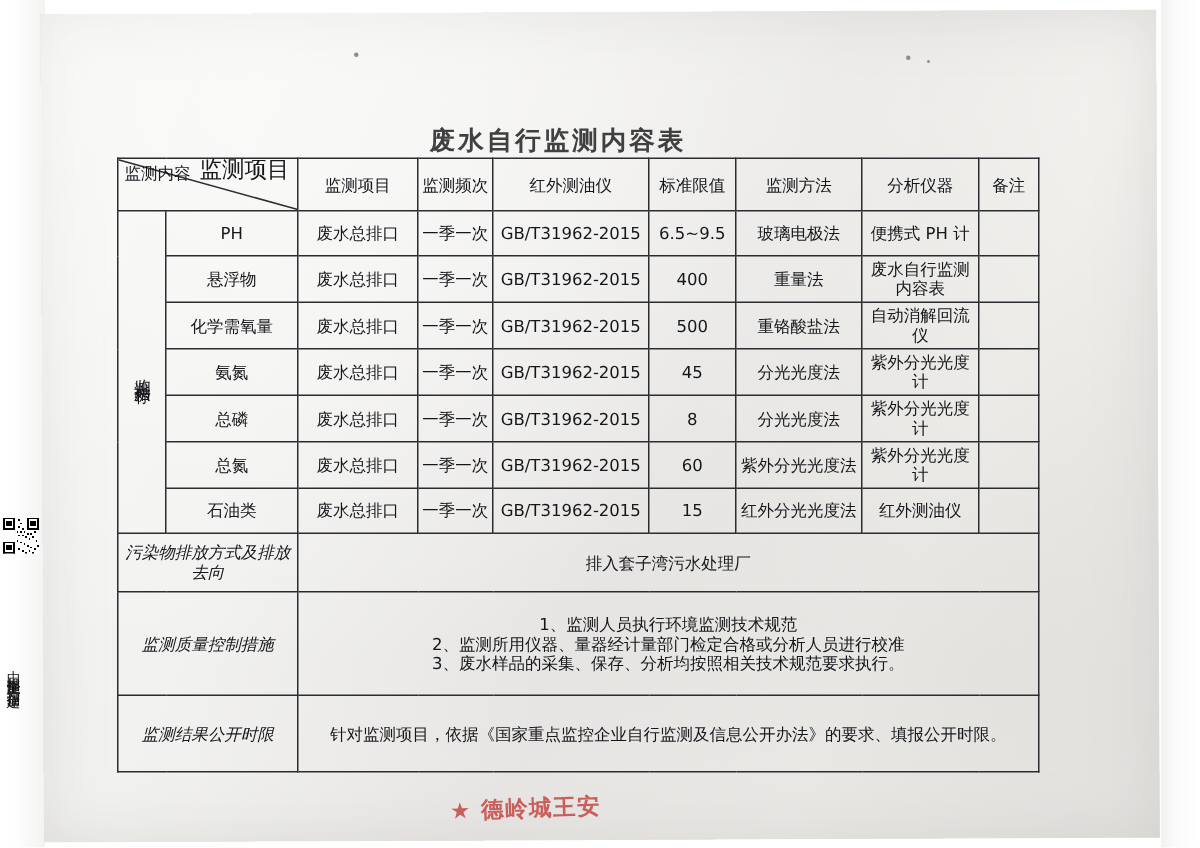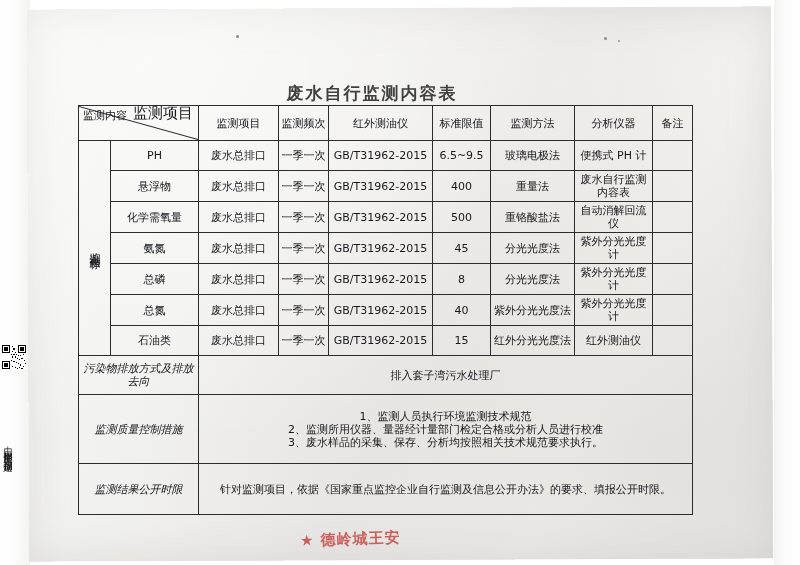--- a/index.html
+++ b/index.html
@@ -353,21 +353,21 @@
           <td>8</td>
           <td>分光光度法</td>
           <td class="two-line">紫外分光光度计</td>
           <td></td>
         </tr>
         <tr class="row-h">
           <td>总氮</td>
           <td>废水总排口</td>
           <td class="freq">一季一次</td>
           <td>GB/T31962-2015</td>
-          <td>40</td>
+          <td>60</td>
           <td>紫外分光光度法</td>
           <td class="two-line">紫外分光光度计</td>
           <td></td>
         </tr>
         <tr class="row-h">
           <td>石油类</td>
           <td>废水总排口</td>
           <td class="freq">一季一次</td>
           <td>GB/T31962-2015</td>
           <td>15</td>

